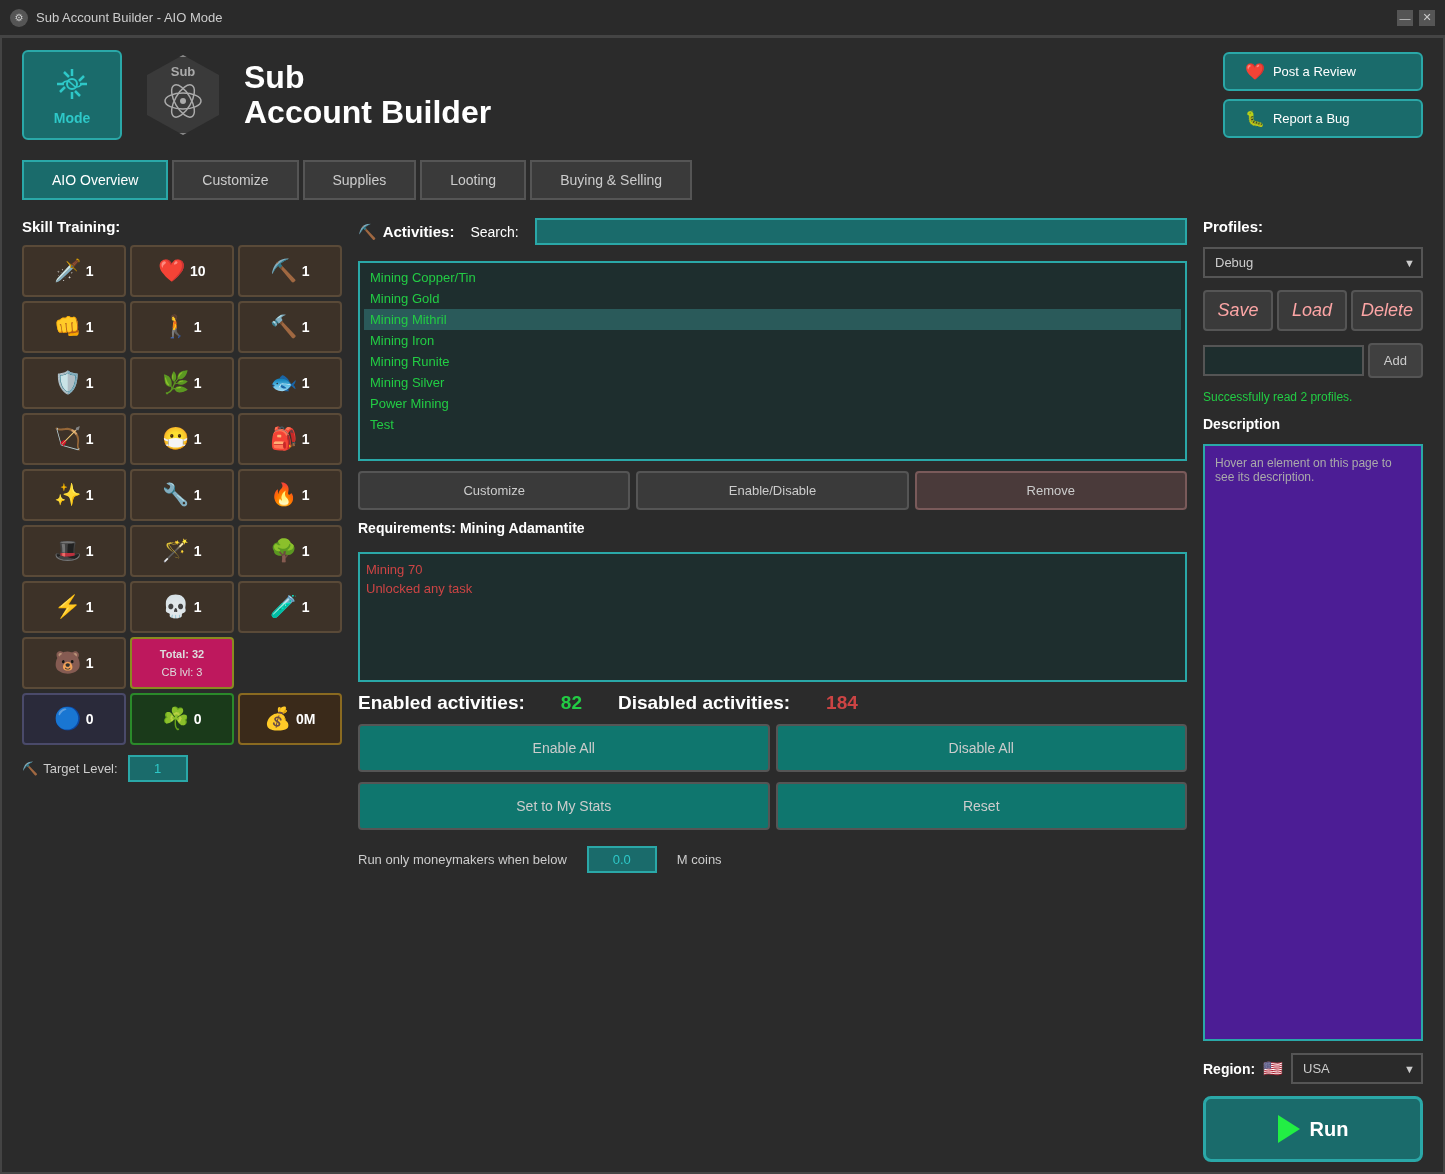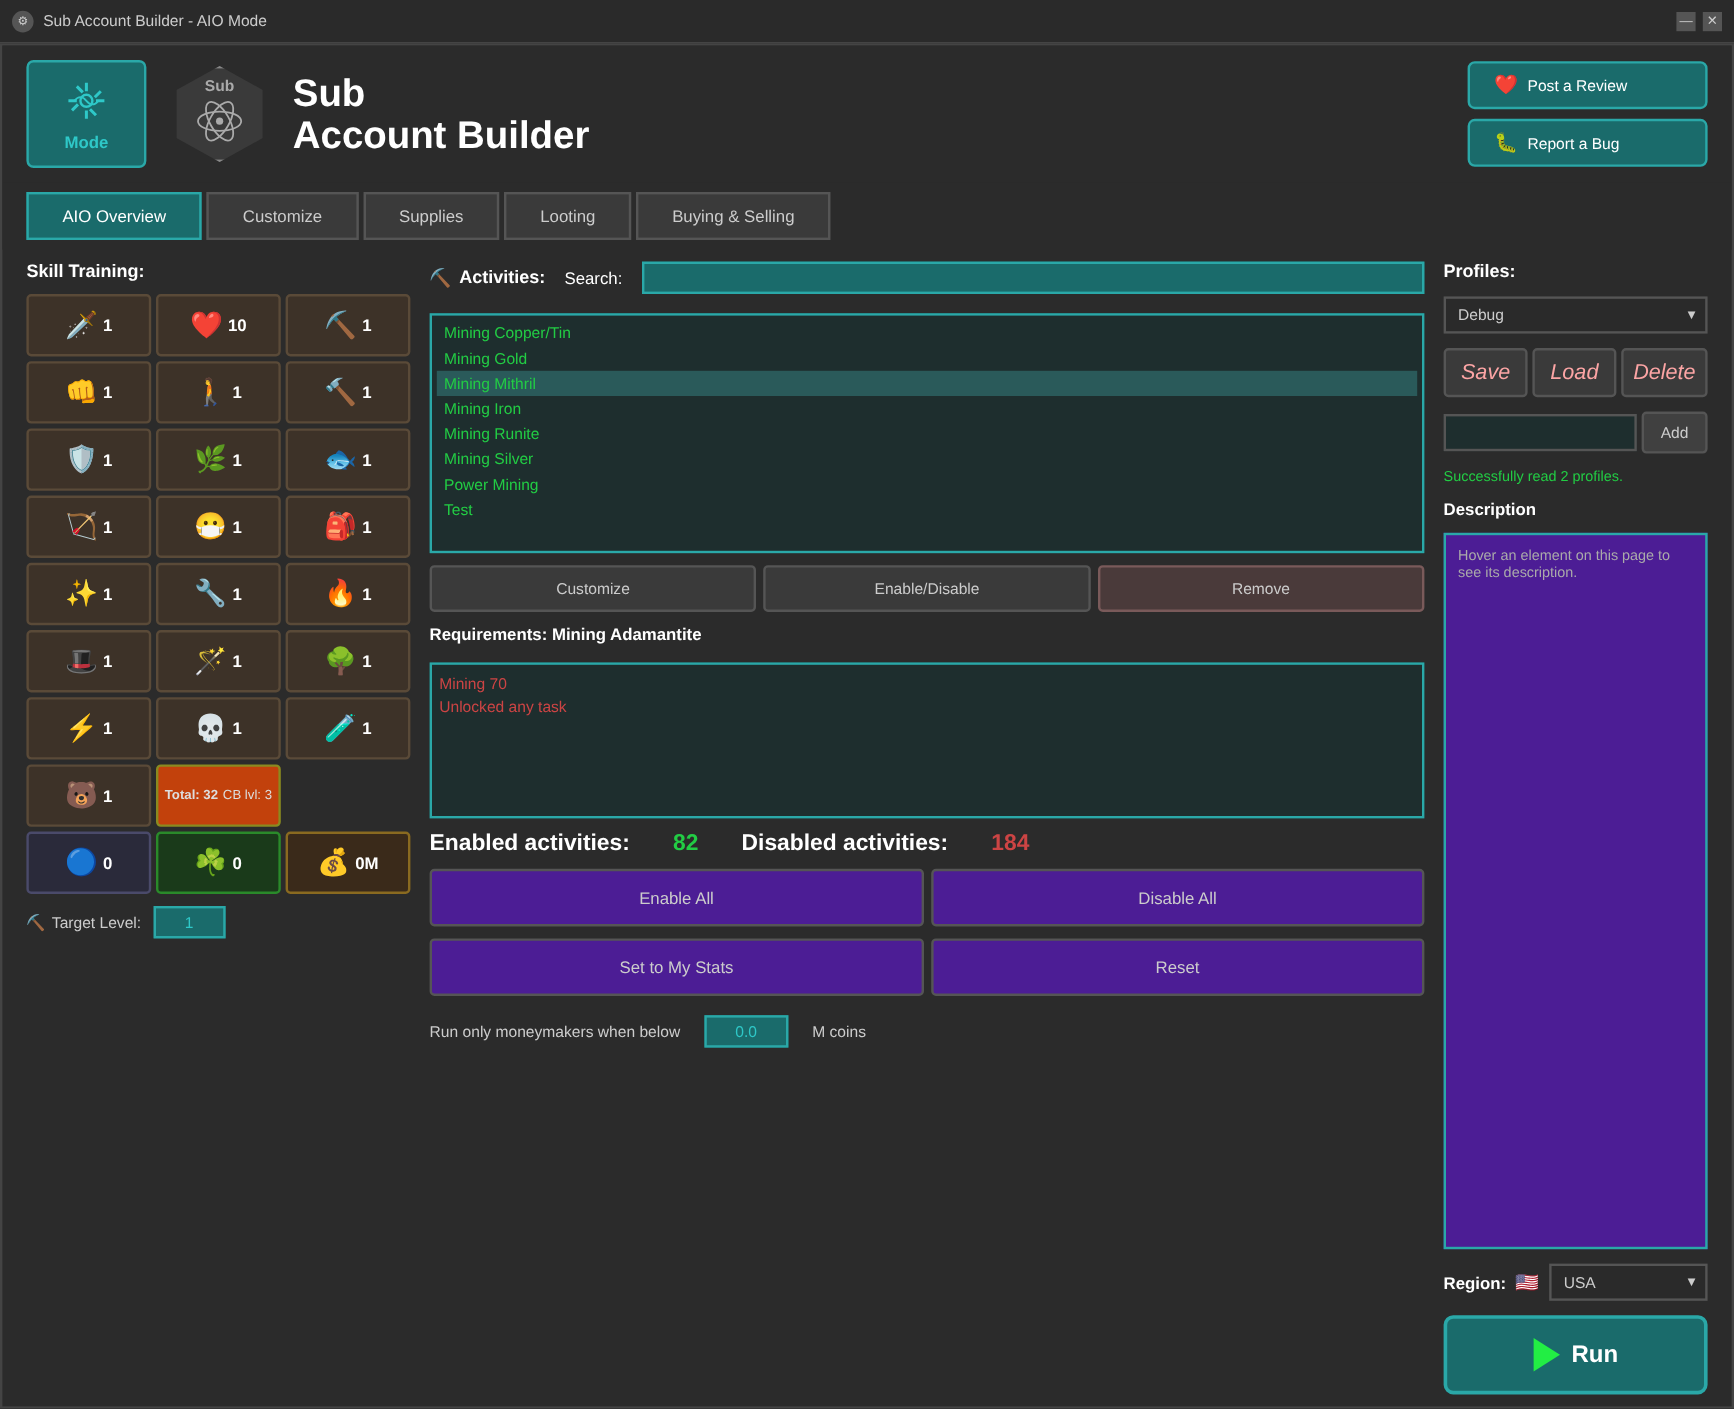--- a/index.html
+++ b/index.html
@@ -183,23 +183,23 @@
       position: relative;
       min-height: 52px;
     }
     .skill-icon { font-size: 22px; }
     .skill-level {
       font-size: 14px;
       font-weight: bold;
       color: #fff;
     }
     .skill-cell.total {
-      background: #c2410c;
+      background: #be185d;
       border-color: #8a8a20;
-      flex-direction: row;
+      flex-direction: column;
       font-size: 11px;
       color: #ddd;
       line-height: 1.3;
     }
     .skill-cell.special { background: #2a2a3a; border-color: #4a4a6a; }
     .skill-cell.green-special { background: #1a3a1a; border-color: #2a8a2a; }
     .skill-cell.gp {
       background: #3a2a1a;
       border-color: #8a6a20;
     }
@@ -315,21 +315,21 @@
     .stat-label { color: #fff; }
     .stat-enabled { color: #22cc44; }
     .stat-disabled { color: #cc4444; }
 
     
     .bottom-buttons {
       display: flex;
       gap: 6px;
     }
     .bottom-btn {
-      background: #4c1d95;
+      background: #0f766e;
       border: 2px solid #555;
       border-radius: 4px;
       padding: 14px;
       color: #ccc;
       font-size: 14px;
       cursor: pointer;
       flex: 1;
     }
 
     

